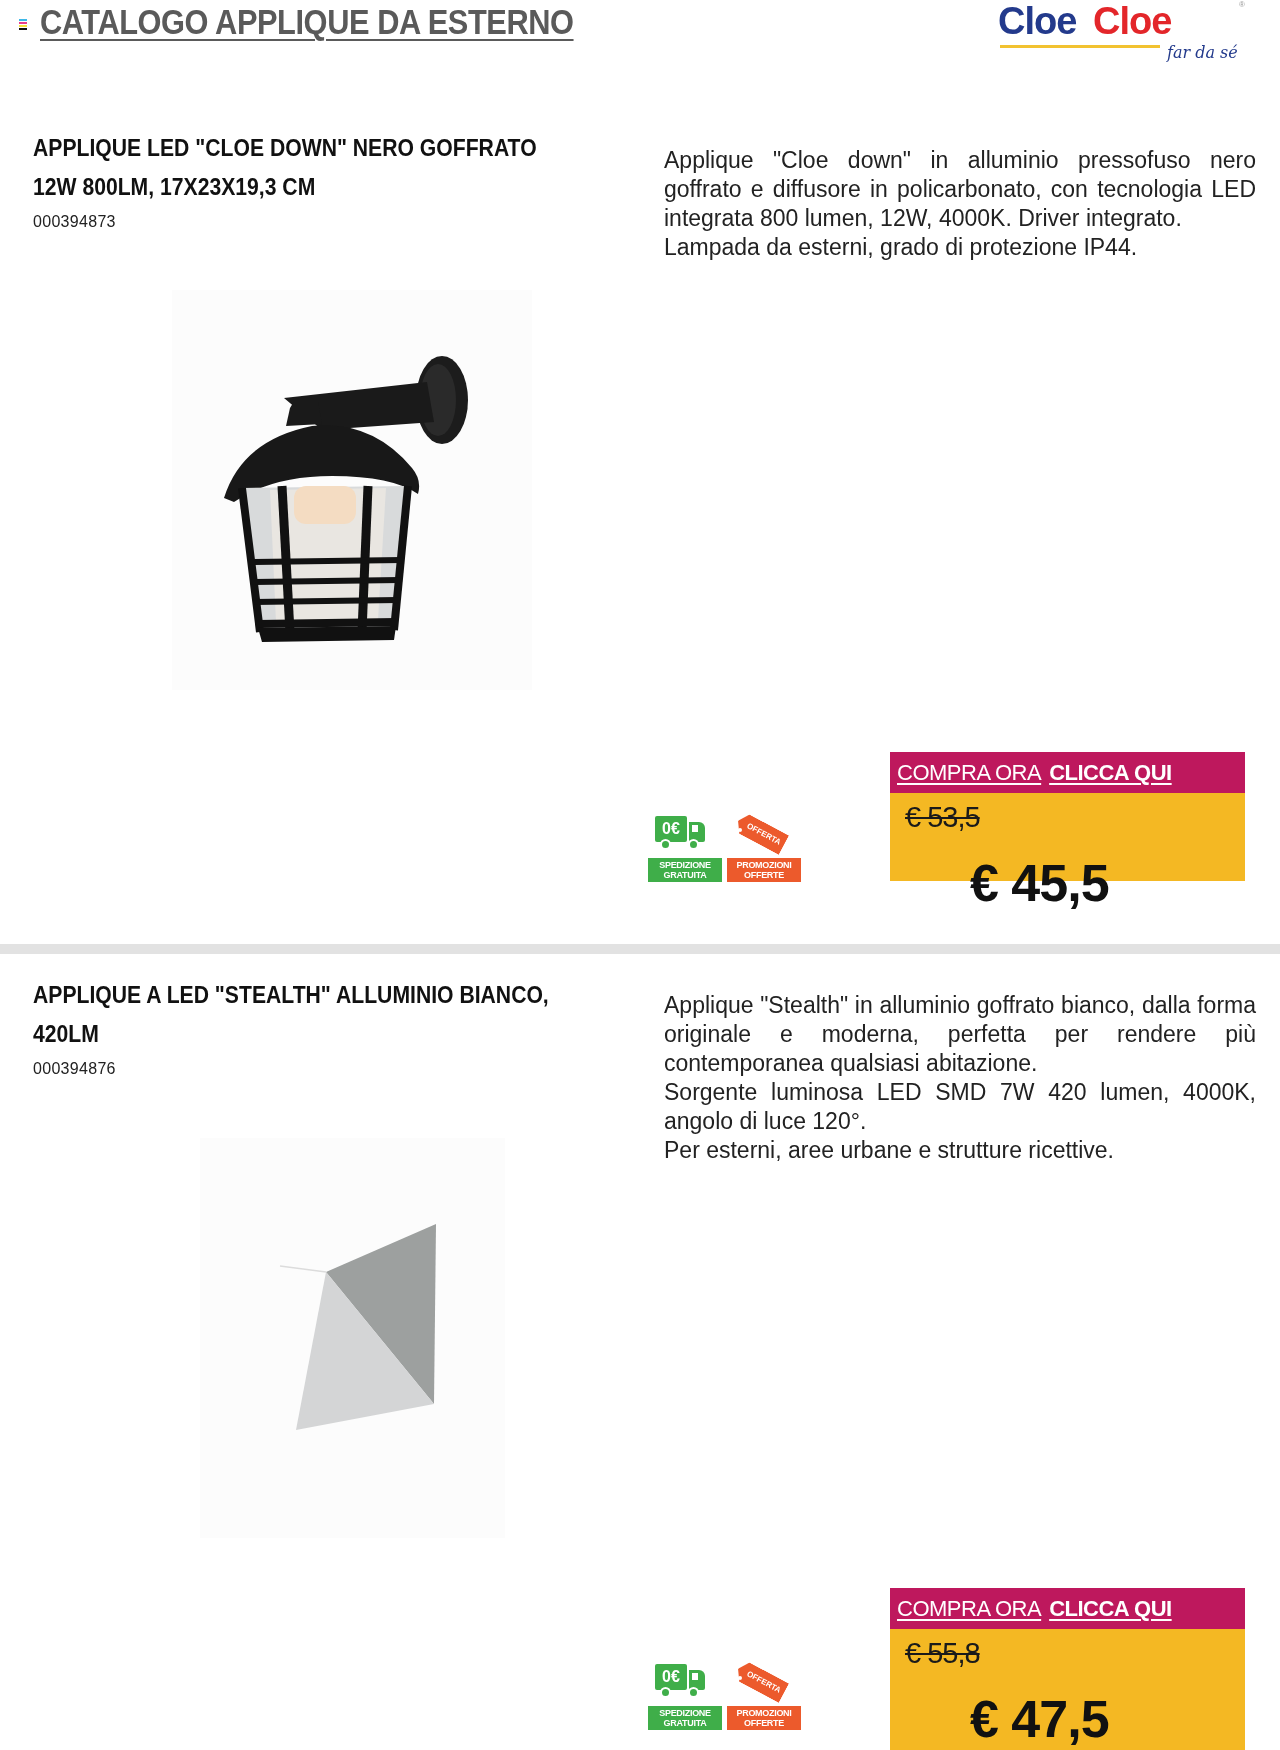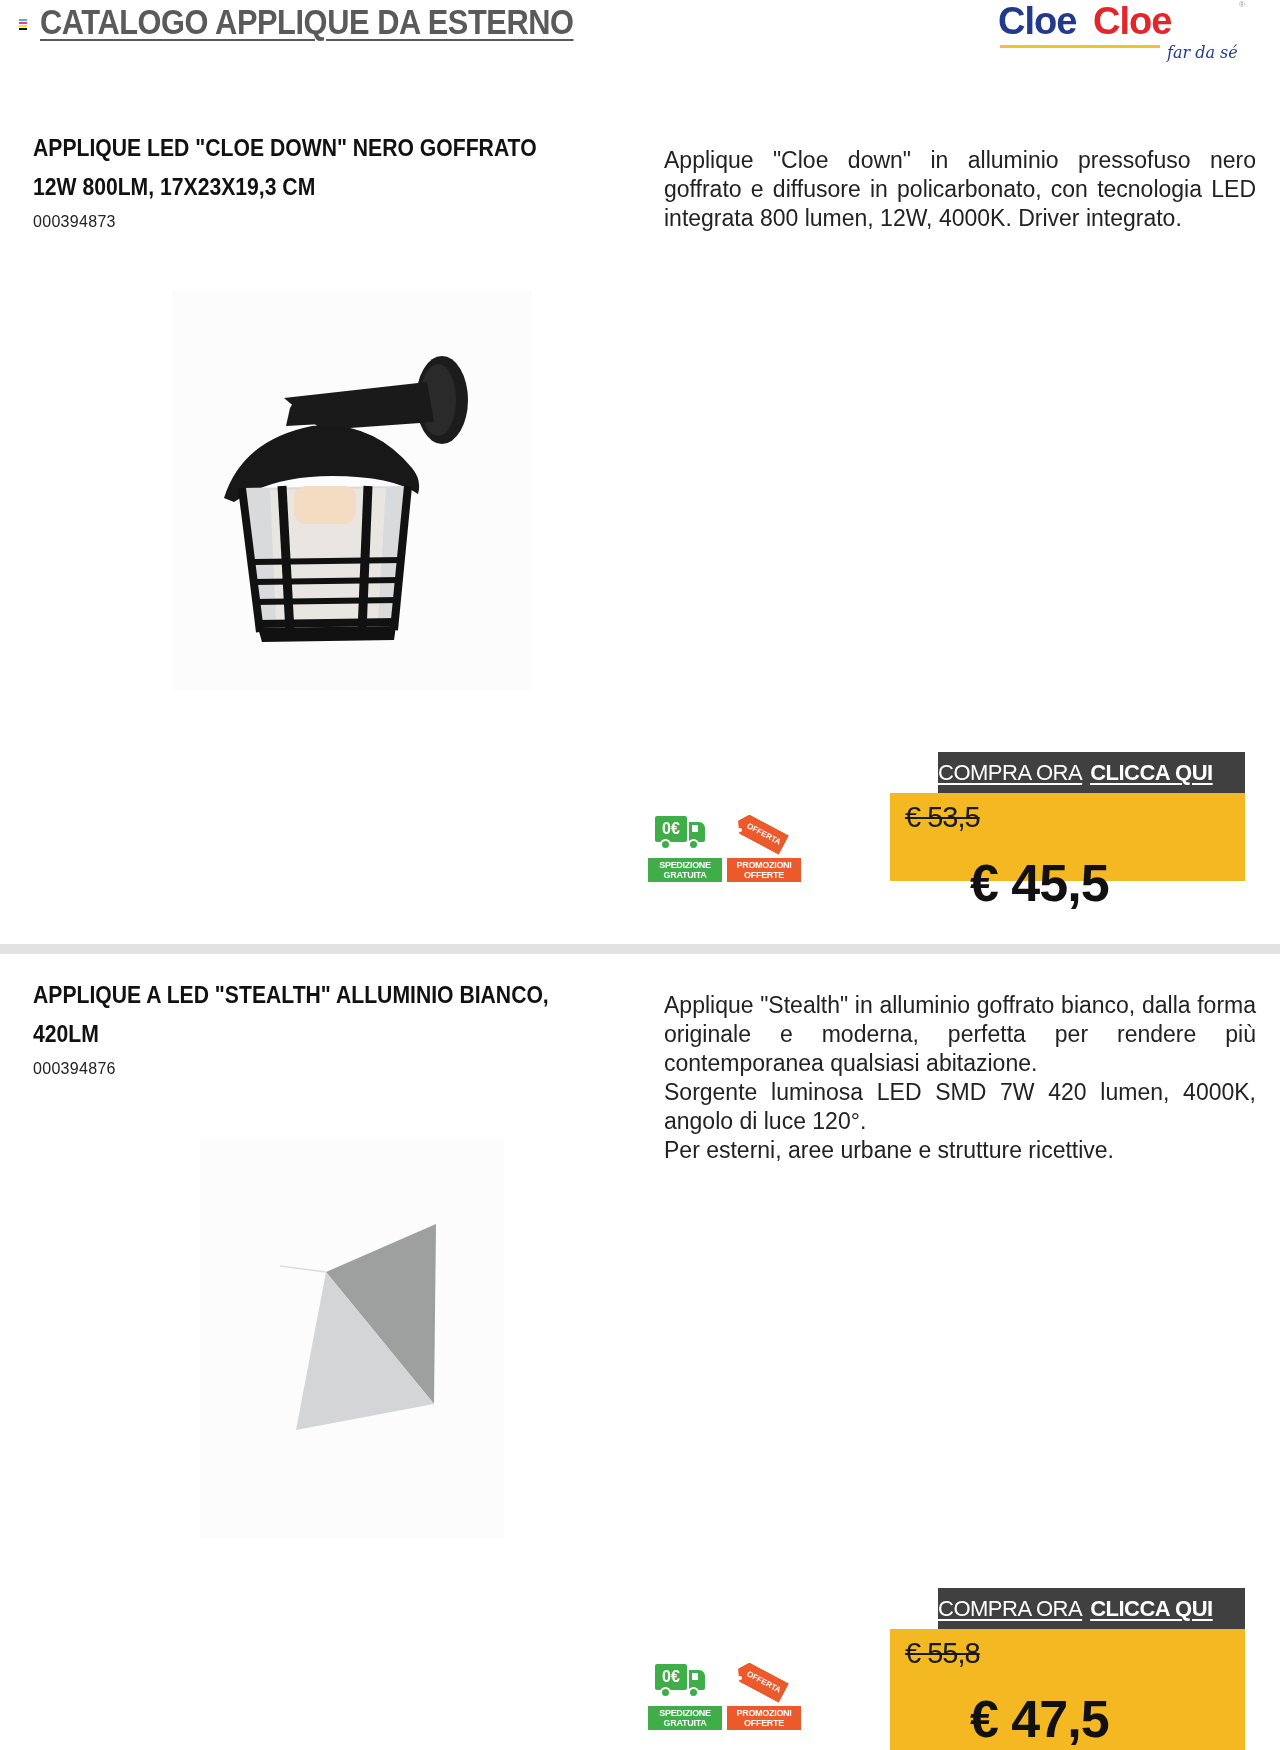--- a/index.html
+++ b/index.html
@@ -56,22 +56,22 @@
     .tag-shape {
       position: absolute; left: 8px; top: 10px; width: 52px; height: 22px; background: #ec5a2c;
       transform: rotate(28deg); clip-path: polygon(14% 0, 100% 0, 100% 100%, 14% 100%, 0 50%);
       color: #fff; font-size: 8px; font-weight: bold; text-align: center; line-height: 22px; padding-left: 6px;
     }
     .tag-hole { position: absolute; left: 11px; top: 16px; width: 4px; height: 4px; border-radius: 50%; background: #fff; z-index: 2; }
 
     
     .price-box { position: absolute; left: 890px; width: 355px; }
     .price-header {
-      height: 41px; background: #404040; padding-left: 0; color: #fff;
-      font-size: 22px; line-height: 41px; white-space: nowrap; margin-left: 48px;
+      height: 41px; background: #be185d; padding-left: 7px; color: #fff;
+      font-size: 22px; line-height: 41px; white-space: nowrap;
     }
     .price-header .cta { text-decoration: underline; text-underline-offset: 3px; cursor: pointer; }
     .price-header .cta-light { font-weight: normal; letter-spacing: -0.5px; }
     .price-header .cta-bold { font-weight: bold; margin-left: 8px; letter-spacing: -0.5px; }
     .price-body { background: #f4b823; position: relative; }
     .price-old { position: absolute; left: 15px; top: 8px; font-size: 29px; color: #1a1a1a; text-decoration: line-through; letter-spacing: -1px; }
     .price-new { position: absolute; left: 80px; top: 60px; font-size: 52px; font-weight: bold; color: #111; letter-spacing: -1px; }
 
     .separator { position: absolute; left: 0; top: 944px; width: 1280px; height: 10px; background: #e2e2e2; }
   </style>
@@ -97,20 +97,21 @@
 
 <div class="product" style="top:0; height:944px;">
   <div class="product-title" style="top:129px;">
     <div>APPLIQUE LED "CLOE DOWN" NERO GOFFRATO</div>
     <div>12W 800LM, 17X23X19,3 CM</div>
   </div>
   <div class="product-code" style="top:213px;">000394873</div>
 
   <div class="product-desc" style="top:146px;">
     <p class="j">Applique "Cloe down" in alluminio pressofuso nero goffrato e diffusore in policarbonato, con tecnologia LED integrata 800 lumen, 12W, 4000K. Driver integrato.</p>
+    <p>Lampada da esterni, grado di protezione IP44.</p>
   </div>
 
   <div class="product-image" style="left:172px; top:290px; width:360px; height:400px;">
     <svg width="360" height="400" viewBox="0 0 360 400">
 
       <ellipse cx="270" cy="110" rx="26" ry="44" fill="#1c1c1c"></ellipse>
       <ellipse cx="266" cy="110" rx="18" ry="36" fill="#2a2a2a"></ellipse>
 
       <path d="M112 108 L255 92 L262 132 L150 140 Z" fill="#1a1a1a"></path>
 

